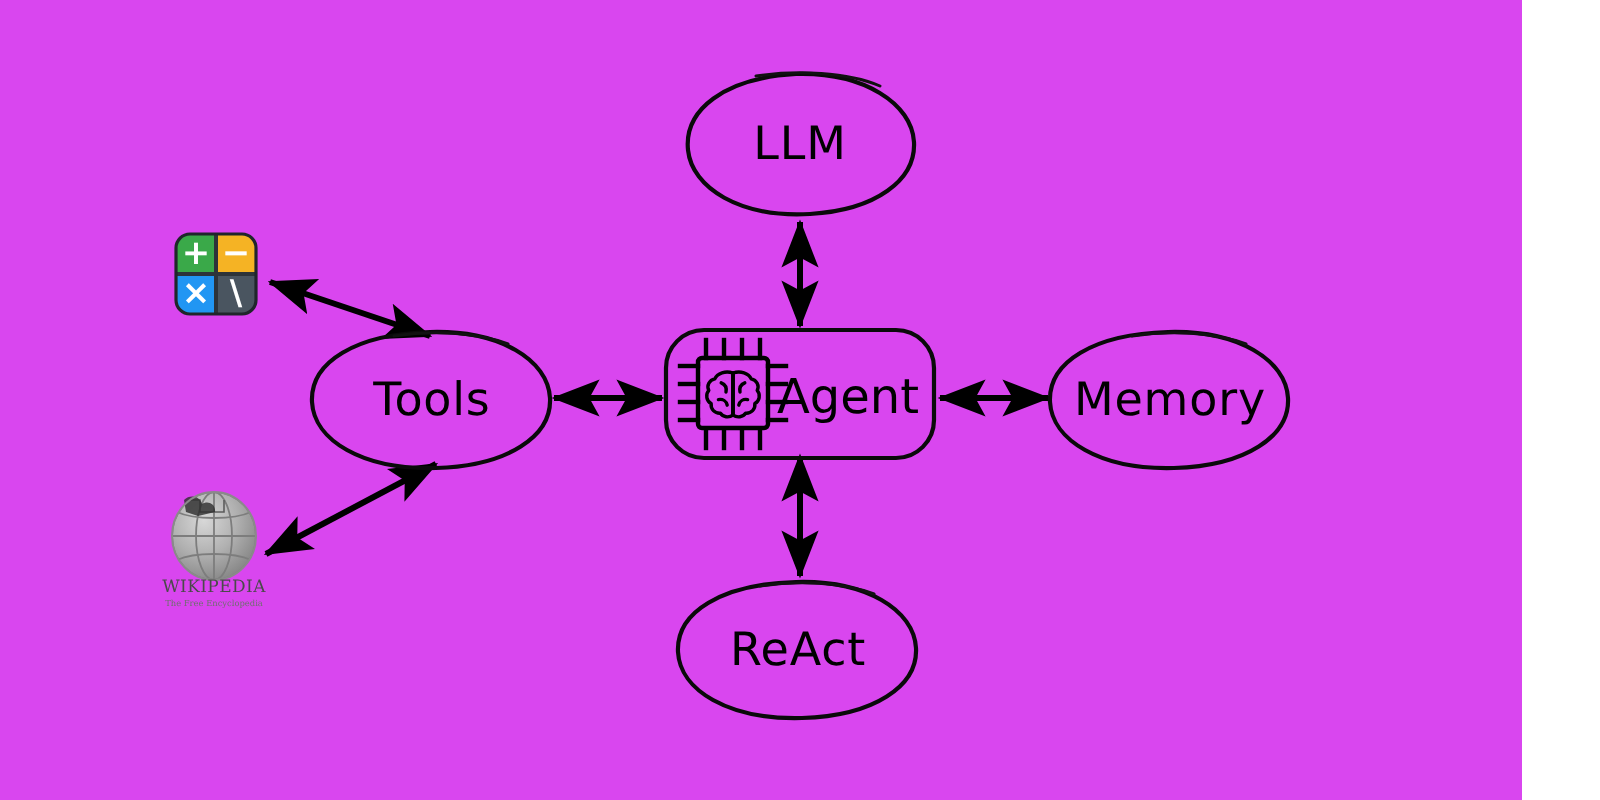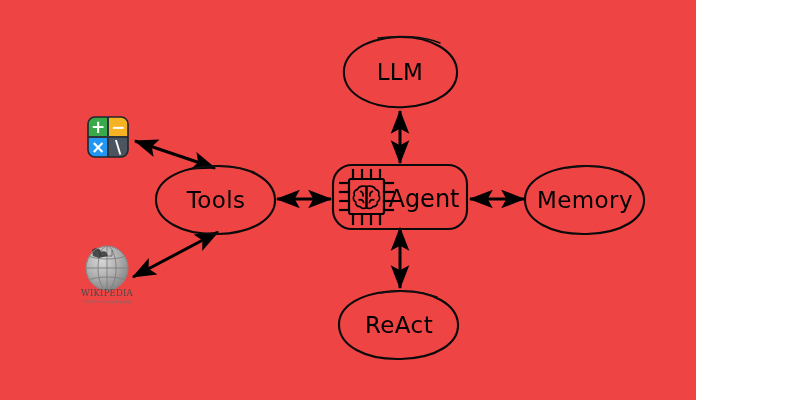--- a/index.html
+++ b/index.html
@@ -8,23 +8,23 @@
     background: #ffffff;
   }
   body {
     width: 800px;
     height: 400px;
     overflow: hidden;
     font-family: "DejaVu Sans", sans-serif;
   }
   #canvas {
     position: relative;
-    width: 696px;
+    width: 761px;
     height: 400px;
-    background: #ef4444;
+    background: #d946ef;
   }
   #diagram-svg {
     position: absolute;
     left: 0;
     top: 0;
     width: 800px;
     height: 400px;
     display: block;
   }
   .node-label {

